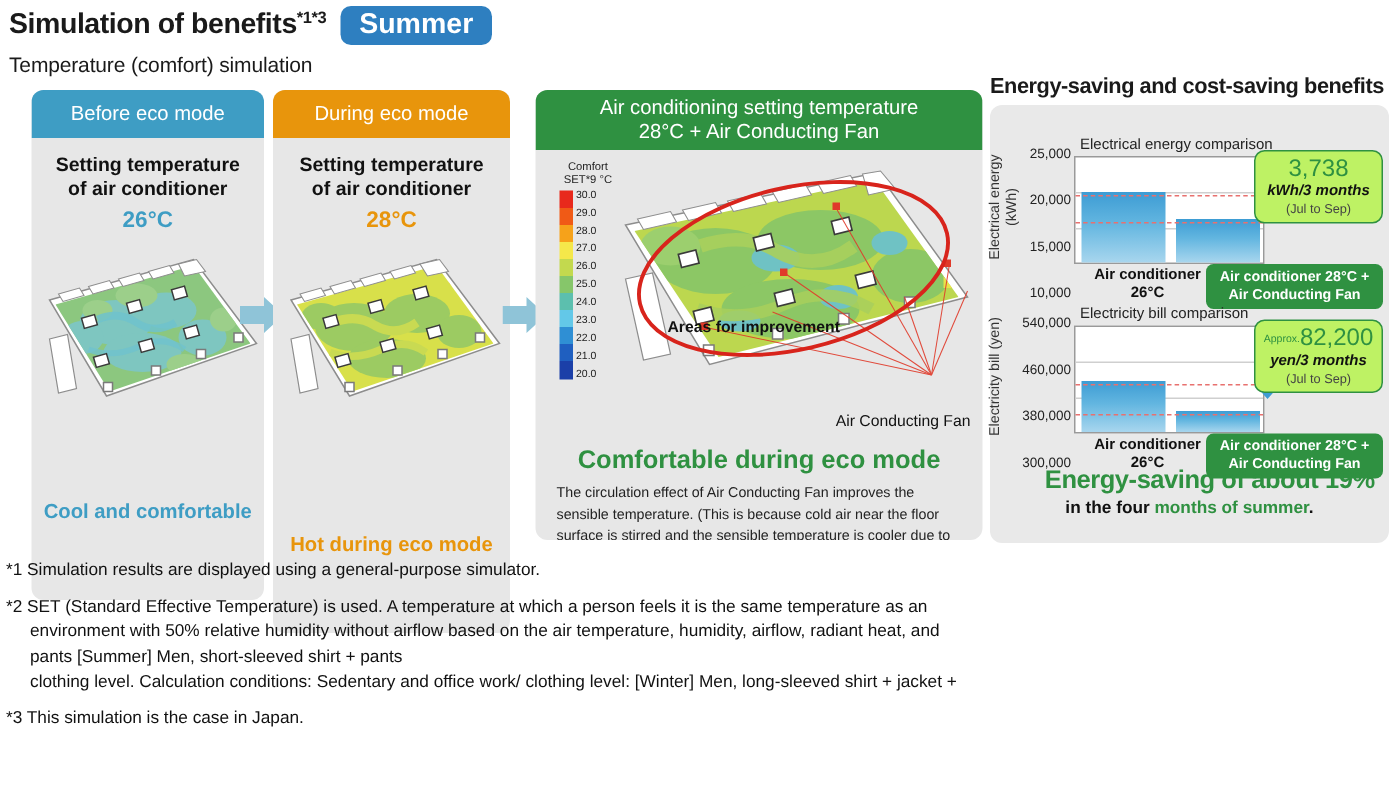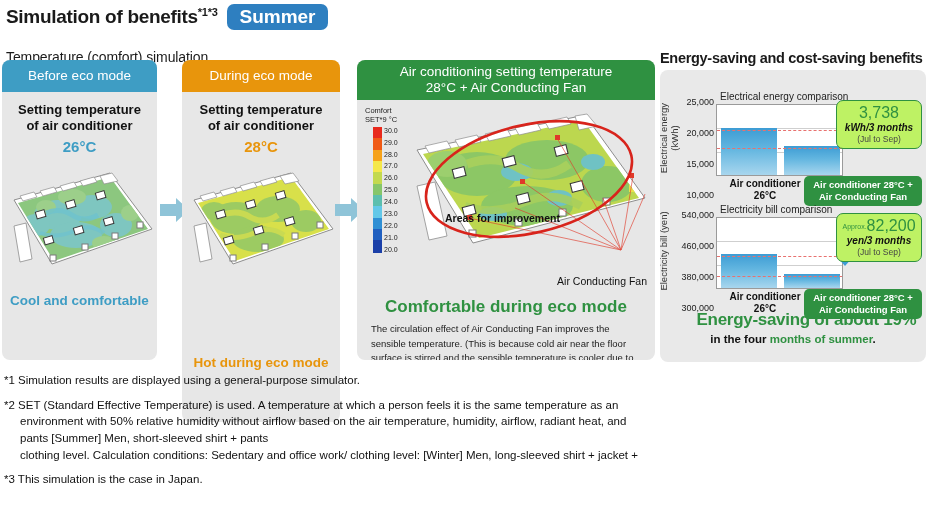--- a/index.html
+++ b/index.html
@@ -14,33 +14,33 @@
 
   
   #header{ position:absolute; left:6px; top:2px; width:700px; height:52px; }
   #title-row{ display:flex; align-items:center; gap:10px; height:30px; }
   #main-title{ font-size:19px; font-weight:bold; letter-spacing:-0.3px; white-space:nowrap; }
   #main-title .sup{ font-size:11px; vertical-align:super; font-weight:bold; }
   #season-badge{
     background:#2e7fc0; color:#fff; font-size:19px; font-weight:bold;
     padding:2px 12px 3px; border-radius:7px; line-height:1.15; white-space:nowrap;
   }
-  #subtitle{ font-size:14px; margin-top:17px; letter-spacing:-0.1px; }
+  #subtitle{ font-size:14px; margin-top:3px; letter-spacing:-0.1px; }
 
   
   .panel{
     position:absolute; top:60px; background:#e7e7e7; border-radius:8px;
     overflow:hidden;
   }
   .panel-head{
     color:#fff; text-align:center; font-size:13.5px; line-height:1.18;
     display:flex; align-items:center; justify-content:center;
   }
 
-  #panel-before{ left:2px; width:155px; height:300px; }
+  #panel-before{ left:21px; width:155px; height:340px; }
   #panel-during{ left:182px; width:158px; height:362px; }
   #panel-fan  { left:357px; width:298px; height:300px; }
 
   #panel-before .panel-head{ background:#3e9dc4; height:32px; }
   #panel-during .panel-head{ background:#e8950c; height:32px; }
   #panel-fan .panel-head   { background:#2f9141; height:40px; padding:0 6px; }
 
   .set-label{
     text-align:center; font-size:13px; font-weight:bold; line-height:1.2;
     margin-top:10px; color:#111;
@@ -65,21 +65,21 @@
 
   
   .room-wrap{ position:relative; margin:8px auto 0; }
   .room-svg{ display:block; }
 
   
   #fan-body{ position:relative; height:260px; }
   #scale-legend{
     position:absolute; left:8px; top:6px; width:54px;
   }
-  #scale-title{ font-size:7.5px; line-height:1.25; color:#222; }
+  #scale-title{ font-size:7.5px; line-height:1.25; color:#222; text-align:center; }
   #scale-row{ display:flex; margin-top:2px; }
   #scale-bar{
     width:9px; height:126px; margin-left:8px;
     background:linear-gradient(to bottom,
       #e8291c 0%, #e8291c 9%,
       #f05a16 9%, #f05a16 18%,
       #f6a21a 18%, #f6a21a 27%,
       #f5e84a 27%, #f5e84a 36%,
       #c3d94e 36%, #c3d94e 45%,
       #86c66a 45%, #86c66a 54%,

